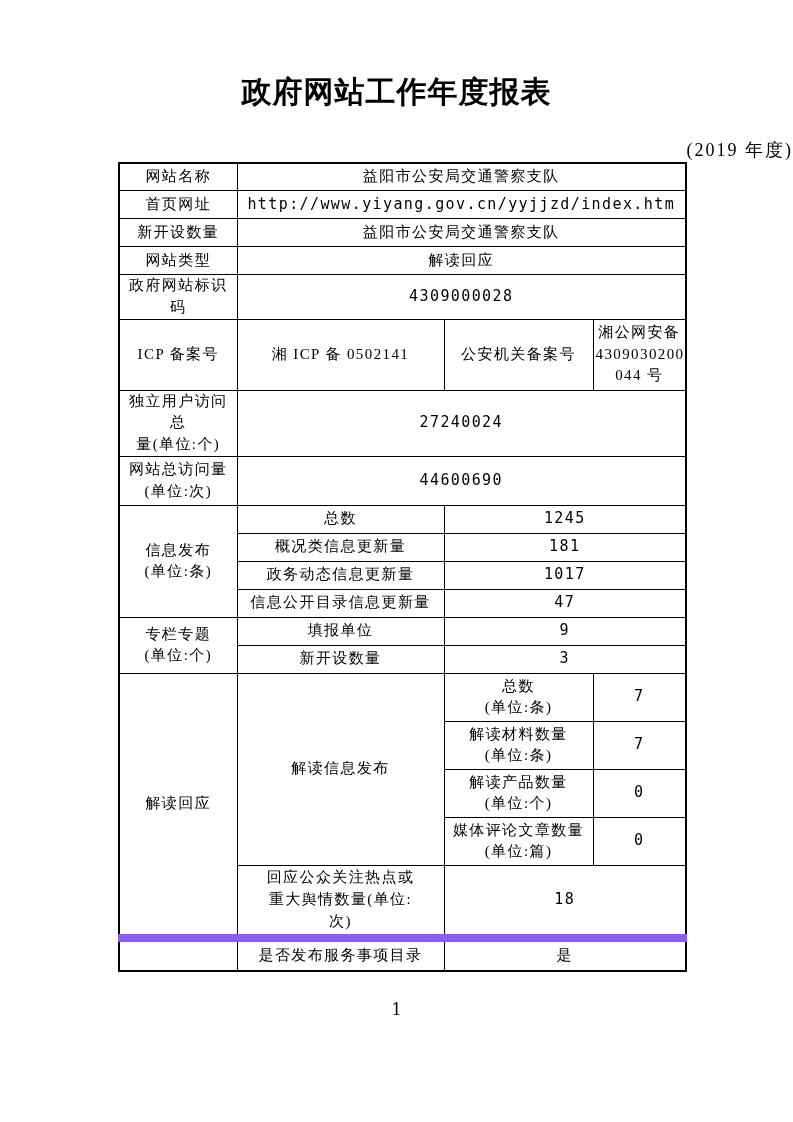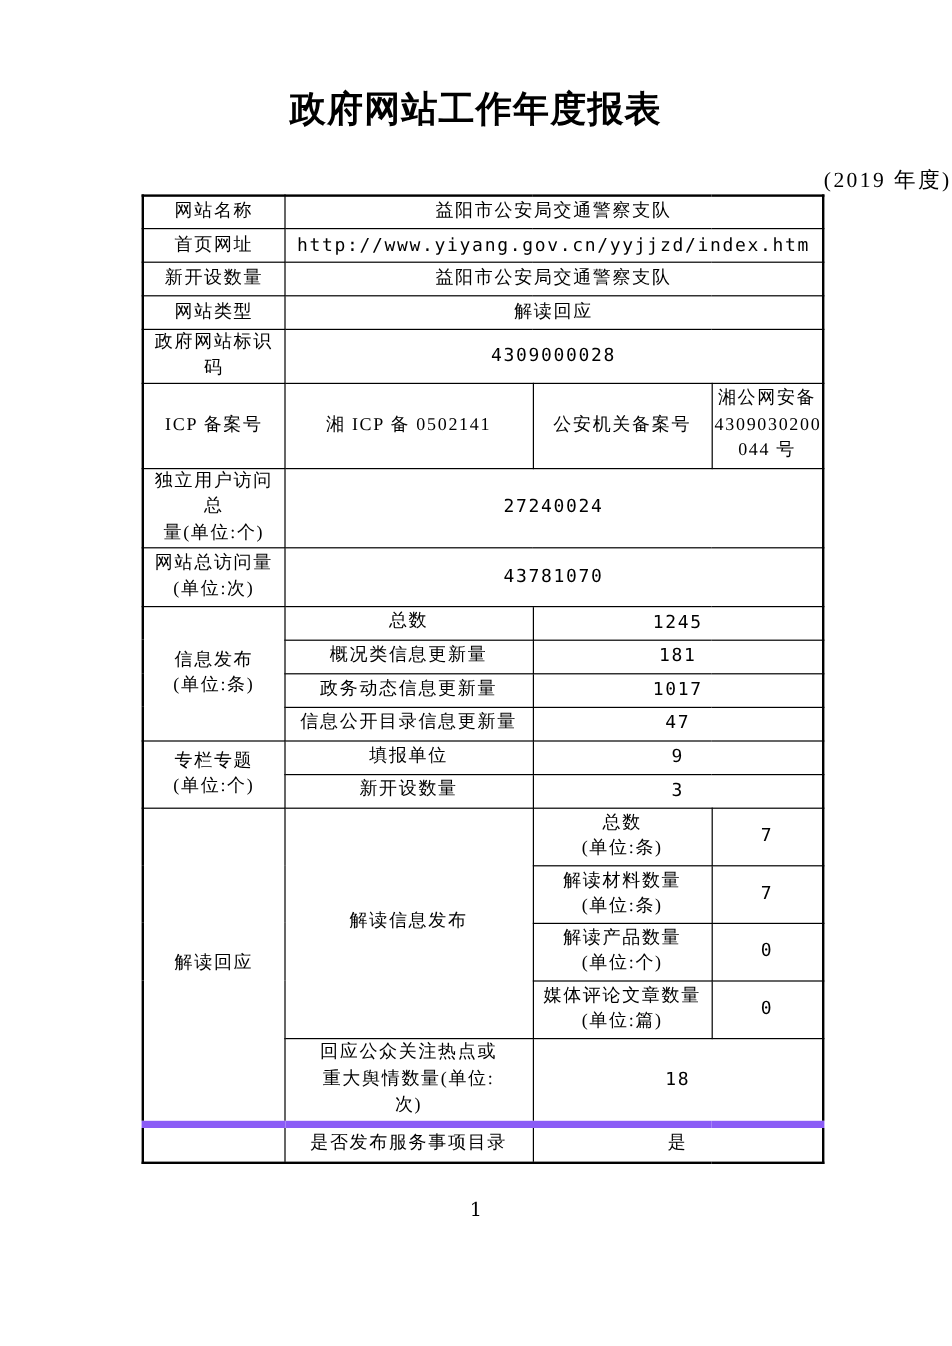--- a/index.html
+++ b/index.html
@@ -27,21 +27,21 @@
     margin-left:118px;width:567px;
     border:2px solid #000;
   }
   table.report td{
     border:1px solid #000;
     text-align:center;vertical-align:middle;
     font-size:15px;line-height:1.45;letter-spacing:1.4px;
     padding:0 2px;white-space:pre-line;
     overflow:hidden;
   }
-  tr.sep td{border-top:6px solid #8b5cf6;}
+  tr.sep td{border-top:8px solid #8b5cf6;}
   .mono{
     font-family:"DejaVu Sans Mono","Liberation Mono",monospace;
     font-size:14.5px;letter-spacing:0.5px;
   }
   .h26 td{height:26px}.h27 td{height:27px}.h70 td{height:70px}
   .h54 td{height:54px}.h48 td{height:48px}.h47 td{height:47px}
   .h68 td{height:68px}.h28 td{height:28px}
   .page-num{
     margin-top:28px;text-align:center;font-size:16px;
     font-family:"DejaVu Serif","Liberation Serif",serif;
@@ -100,21 +100,21 @@
 
     <tr class="h54">
       <td>独立用户访问总
 量(单位:个)</td>
       <td colspan="3" class="mono">27240024</td>
     </tr>
 
     <tr class="h48">
       <td>网站总访问量
 (单位:次)</td>
-      <td colspan="3" class="mono">43781070</td>
+      <td colspan="3" class="mono">44600690</td>
     </tr>
 
     <tr class="h27">
       <td rowspan="4">信息发布
 (单位:条)</td>
       <td>总数</td>
       <td colspan="2" class="mono">1245</td>
     </tr>
     <tr class="h27">
       <td>概况类信息更新量</td>

